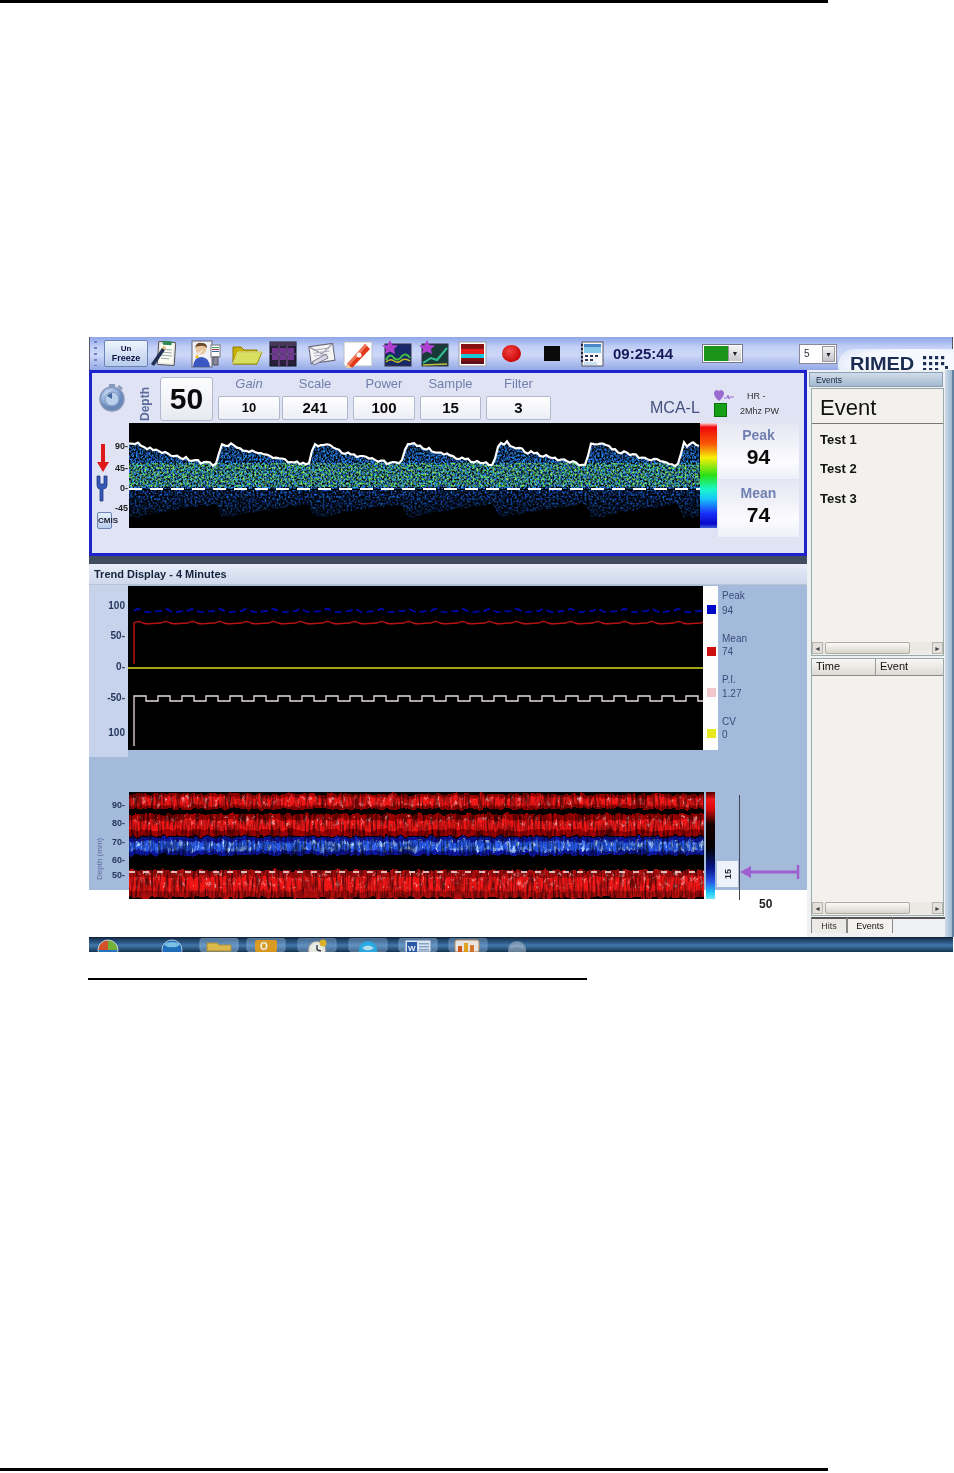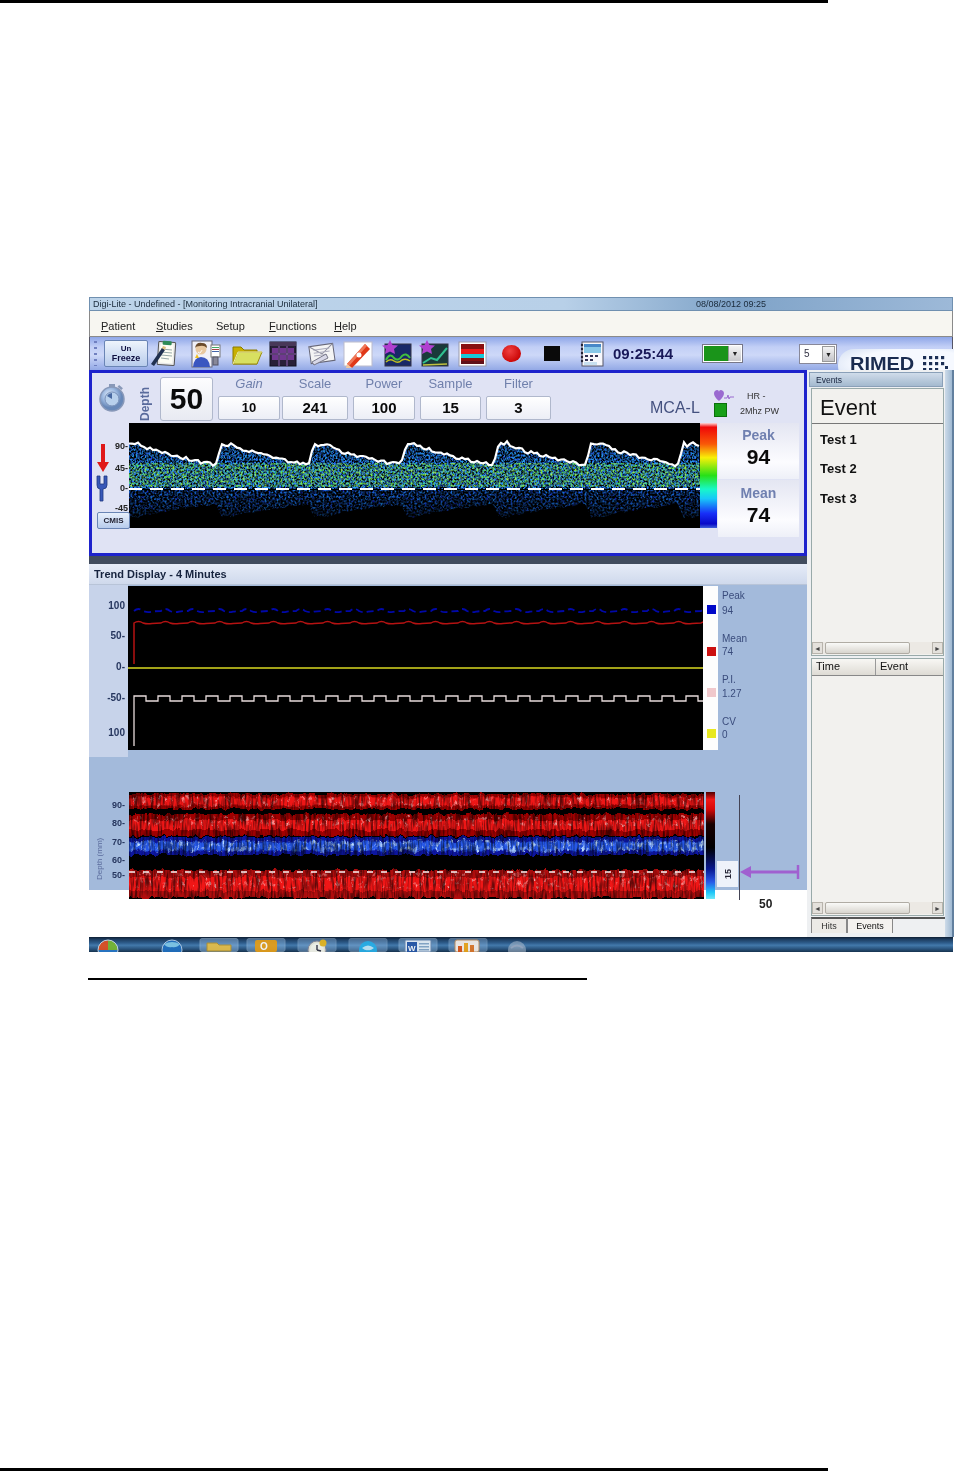--- a/index.html
+++ b/index.html
@@ -6,32 +6,21 @@
 #win { position:absolute; left:89px; top:297px; width:864px; height:655px; }
 .vlbl { writing-mode:vertical-rl; transform:rotate(180deg); }
 </style></head>
 <body>
 <div class="abs" style="left:0;top:0;width:828px;height:3px;background:#000"></div>
 <div class="abs" style="left:88px;top:978px;width:499px;height:2px;background:#000"></div>
 <div class="abs" style="left:0;top:1468px;width:828px;height:2.5px;background:#000"></div>
 
 <div id="win">
 
-  <div class="abs" style="left:0;top:0;width:864px;height:14px;background:linear-gradient(90deg,#bdd4ea 0%,#b8d0e8 55%,#7fa3c8 75%,#9db9d8 100%);border:1px solid #7090b0;">
-    <div class="abs" style="left:3px;top:1px;font-size:9px;color:#1a2a3a;">Digi-Lite - Undefined - [Monitoring Intracranial Unilateral]</div>
-    <div class="abs" style="left:606px;top:1px;font-size:9px;color:#1a2a3a;">08/08/2012 09:25</div>
-  </div>
-
-  <div class="abs" style="left:0;top:14px;width:864px;height:26px;background:#f7f6f1;border:1px solid #8a8a8a;border-top:none;">
-    <div class="abs" style="left:11px;top:9px;font-size:11px;color:#222;"><u>P</u>atient</div>
-    <div class="abs" style="left:66px;top:9px;font-size:11px;color:#222;"><u>S</u>tudies</div>
-    <div class="abs" style="left:126px;top:9px;font-size:11px;color:#222;">Setup</div>
-    <div class="abs" style="left:179px;top:9px;font-size:11px;color:#222;"><u>F</u>unctions</div>
-    <div class="abs" style="left:244px;top:9px;font-size:11px;color:#222;"><u>H</u>elp</div>
-  </div>
+
 
   <div class="abs" id="toolbar" style="left:0;top:40px;width:864px;height:33px;background:linear-gradient(180deg,#8ea6e8 0%,#c2cff6 30%,#cdd8f8 55%,#93a9e6 100%);border-left:1px solid #556;border-right:1px solid #556;">
 <div class="abs" style="left:4px;top:4px;width:3px;height:25px;background:repeating-linear-gradient(180deg,#7080c0 0 2px,transparent 2px 6px);"></div>
 <div class="abs" style="left:14px;top:3px;width:44px;height:27px;background:linear-gradient(180deg,#eef4fc,#b8ccec);border:1px solid #6a85b5;border-radius:2px;text-align:center;color:#101040;font-weight:bold;">
 <div style="font-size:8px;line-height:9px;margin-top:3px;">Un</div>
         <div style="font-size:9px;line-height:10px;">Freeze</div>
       </div>
 <div class="abs" style="left:59px;top:3px;width:32px;height:28px;"><svg width="32" height="28" viewBox="0 0 32 28">
 <rect x="9" y="2" width="17" height="23" rx="1" fill="#e8e8e8" stroke="#555" transform="rotate(4 17 13)"></rect>
 <rect x="11" y="4" width="13" height="19" fill="#fdfdf4" transform="rotate(4 17 13)"></rect>
@@ -258,21 +247,21 @@
 <div class="abs" style="left:18px;top:90px;width:18px;font-size:9px;font-weight:bold;color:#222;text-align:right;">45-</div>
 <div class="abs" style="left:18px;top:110px;width:18px;font-size:9px;font-weight:bold;color:#222;text-align:right;">0-</div>
 <div class="abs" style="left:18px;top:130px;width:18px;font-size:9px;font-weight:bold;color:#222;text-align:right;overflow:hidden;height:10px;">-45</div>
 <svg class="abs" style="left:5px;top:70px;" width="12" height="30" viewBox="0 0 12 30">
 <rect x="4" y="1" width="4" height="19" fill="#e01818"></rect>
 <polygon points="0,19 12,19 6,29" fill="#e01818"></polygon>
 </svg>
 <svg class="abs" style="left:3px;top:102px;" width="17" height="27" viewBox="0 0 17 27">
 <path d="M2,1 L2,10 Q2,14 5,14 L5,26 L8,26 L8,14 Q12,14 12,10 L12,1 L9,1 L9,9 L5,9 L5,1 Z" fill="#3858b8" stroke="#203880" stroke-width="0.8"></path>
 </svg>
-<div class="abs" style="left:5px;top:139px;width:33px;height:17px;background:linear-gradient(180deg,#e8f0fc,#b8ccec);border:1px solid #6a85b5;border-radius:2px;text-align:center;font-size:8px;font-weight:bold;color:#223;line-height:16px;">CMIS</div>
+<div class="abs" style="left:5px;top:139px;width:15px;height:17px;background:linear-gradient(180deg,#e8f0fc,#b8ccec);border:1px solid #6a85b5;border-radius:2px;text-align:center;font-size:8px;font-weight:bold;color:#223;line-height:16px;">CMIS</div>
 <div class="abs" style="left:626px;top:50px;width:81px;height:114px;">
 <div class="abs" style="left:0;top:0;width:81px;height:56px;background:linear-gradient(180deg,#e4e6f2,#fcfcff 70%,#eef0f8);text-align:center;">
 <div style="font-size:14px;font-weight:bold;color:#7080b0;margin-top:4px;">Peak</div>
 <div style="font-size:21px;font-weight:bold;color:#0a0a0a;margin-top:2px;">94</div>
         </div>
 <div class="abs" style="left:0;top:57px;width:81px;height:57px;background:linear-gradient(180deg,#e4e6f2,#fcfcff 70%,#eef0f8);text-align:center;">
 <div style="font-size:14px;font-weight:bold;color:#7080b0;margin-top:5px;">Mean</div>
 <div style="font-size:21px;font-weight:bold;color:#0a0a0a;margin-top:2px;">74</div>
         </div>
 </div>

